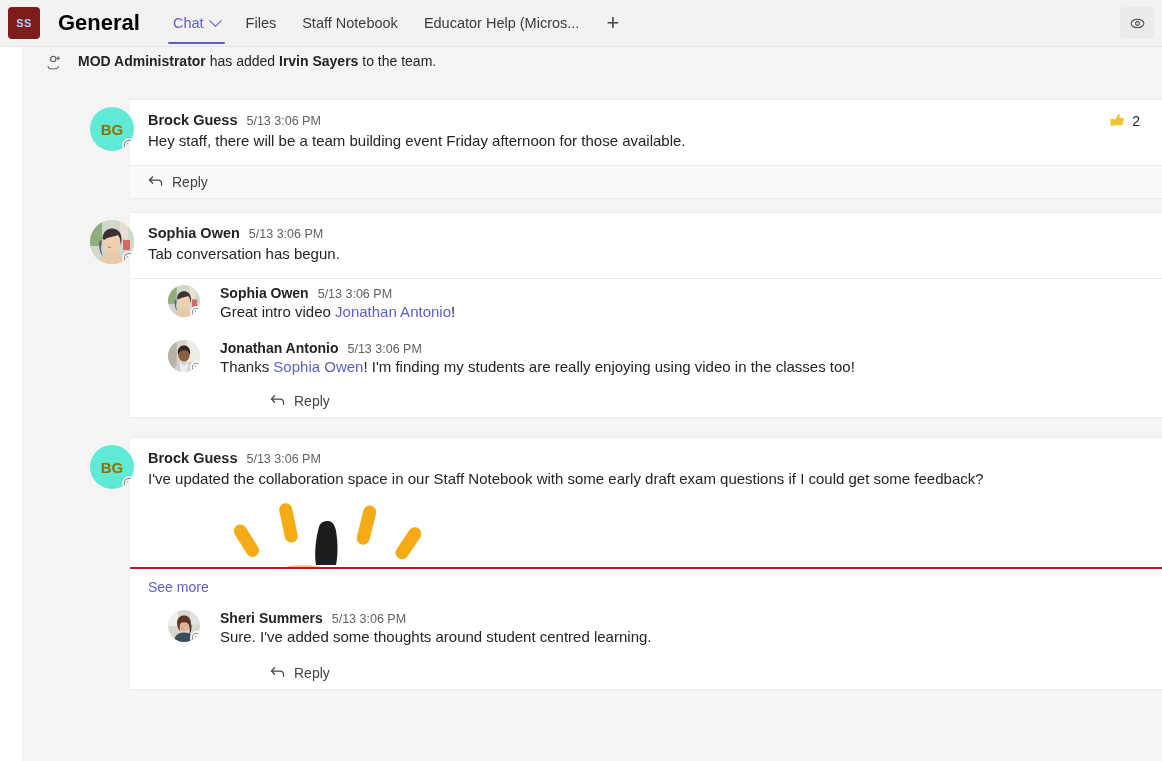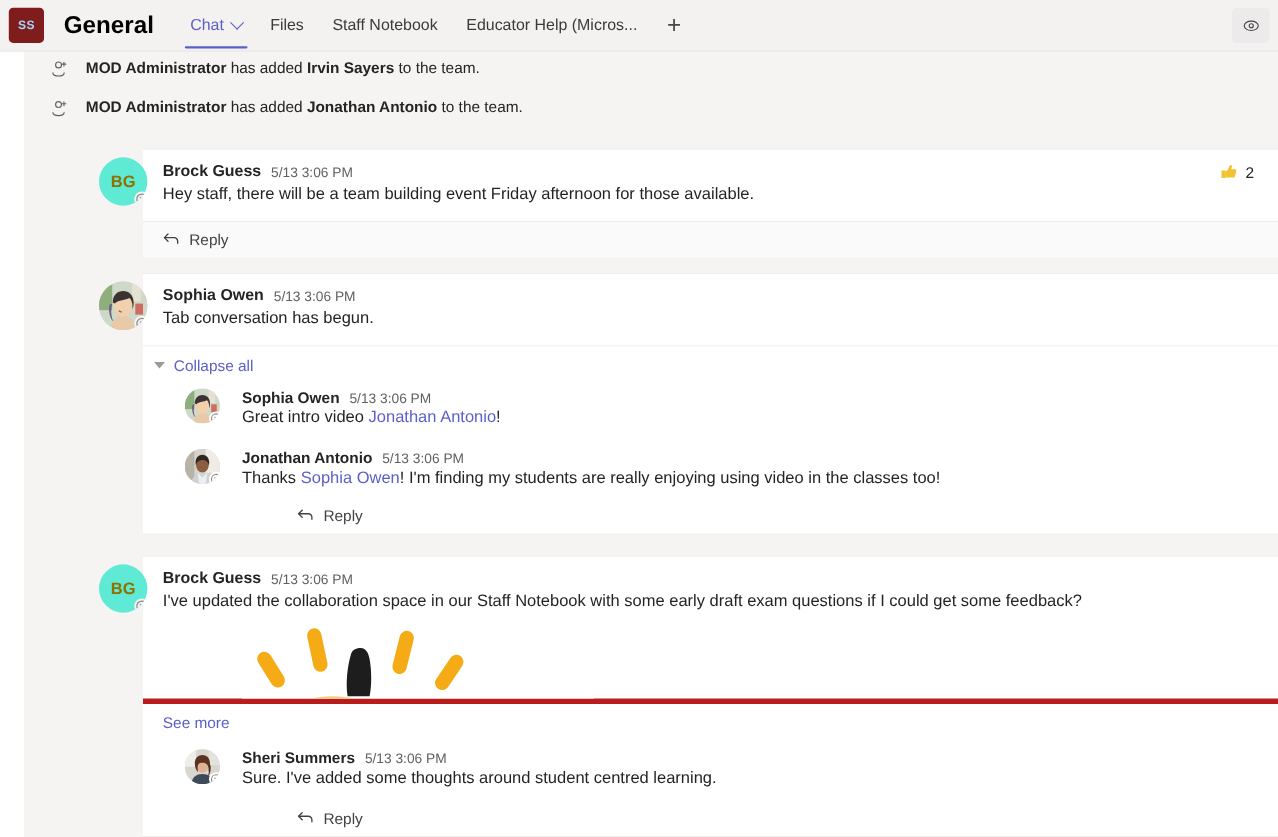--- a/index.html
+++ b/index.html
@@ -147,21 +147,21 @@
     background: #fff; display: flex; align-items: center; justify-content: center;
   }
   .thread-head { display: flex; align-items: baseline; gap: 9px; margin-bottom: 1px; }
   .thread-author { font-size: 14px; font-weight: 700; color: #252423; }
   .thread-time { font-size: 12.5px; color: #616161; }
   .thread-text { font-size: 15px; color: #252423; line-height: 20px; }
 
   
   .media-wrap { margin-top: 10px; height: 68px; overflow: hidden; position: relative; }
   .see-more-row {
-    border-top: 5px solid #b91c1c;
+    border-top: 2px solid #b91c1c;
     padding: 9px 18px 4px 18px; background: #fff; cursor: pointer;
   }
   .see-more { font-size: 14px; color: #5b5fc7; }
 </style>
 </head>
 <body>
 
 <div class="app-header">
   <div class="team-badge">SS</div>
   <div class="channel-title">General</div>
@@ -201,32 +201,20 @@
         <circle cx="9.5" cy="7" r="3.1"></circle>
         <path d="M3.6 15.4c0 1.9 2.6 3.2 5.9 3.2s5.9-1.3 5.9-3.2" stroke-linecap="round"></path>
         <path d="M15.2 4.2v4M13.2 6.2h4" stroke-linecap="round"></path>
       </svg>
     </div>
     <div class="sys-text">
       <b>MOD Administrator</b><span> has added </span><b>Irvin Sayers</b><span> to the team.</span>
     </div>
   </div>
 
-  <div class="sys-row">
-    <div class="sys-icon">
-      <svg width="19" height="19" viewBox="0 0 22 22" fill="none" stroke="#616161" stroke-width="1.2">
-        <circle cx="9.5" cy="7" r="3.1"></circle>
-        <path d="M3.6 15.4c0 1.9 2.6 3.2 5.9 3.2s5.9-1.3 5.9-3.2" stroke-linecap="round"></path>
-        <path d="M15.2 4.2v4M13.2 6.2h4" stroke-linecap="round"></path>
-      </svg>
-    </div>
-    <div class="sys-text">
-      <b>MOD Administrator</b><span> has added </span><b>Jonathan Antonio</b><span> to the team.</span>
-    </div>
-  </div>
 
   <div class="msg-group" style="margin-top:16px;">
     <div class="avatar initials">
       <span>BG</span>
       <span class="presence">
         <svg width="12" height="12" viewBox="0 0 12 12" fill="none" stroke="#8a8886" stroke-width="1.1">
           <circle cx="6" cy="6" r="4.6"></circle>
             <path d="M4.3 4.3l3.4 3.4M7.7 4.3l-3.4 3.4"></path>
         </svg>
       </span>
@@ -278,24 +266,20 @@
     </div>
     <div class="card">
       <div class="card-body" style="border-bottom:1px solid #edebe9;">
         <div class="msg-head">
           <span class="msg-author">Sophia Owen</span>
           <span class="msg-time">5/13 3:06 PM</span>
         </div>
         <div class="msg-text">Tab conversation has begun.</div>
       </div>
 
-      <div class="collapse-row">
-        <span class="caret-down"></span>
-        <span class="collapse-label">Collapse all</span>
-      </div>
 
       <div class="thread-msg">
         <div class="thread-avatar">
           <svg width="32" height="32" viewBox="0 0 44 44">
             <rect width="44" height="44" fill="#cfd9c9"></rect>
             <rect x="0" y="0" width="12" height="26" fill="#8fae7e"></rect>
             <rect x="30" y="2" width="8" height="16" fill="#e7e1d4"></rect>
             <rect x="33" y="20" width="7" height="10" fill="#cf6b60"></rect>
             <path d="M11 44c0-8 5-13 11-13s11 5 11 13z" fill="#e8c9a8"></path>
             <ellipse cx="22" cy="22" rx="8.5" ry="10" fill="#f0d0ad"></ellipse>

